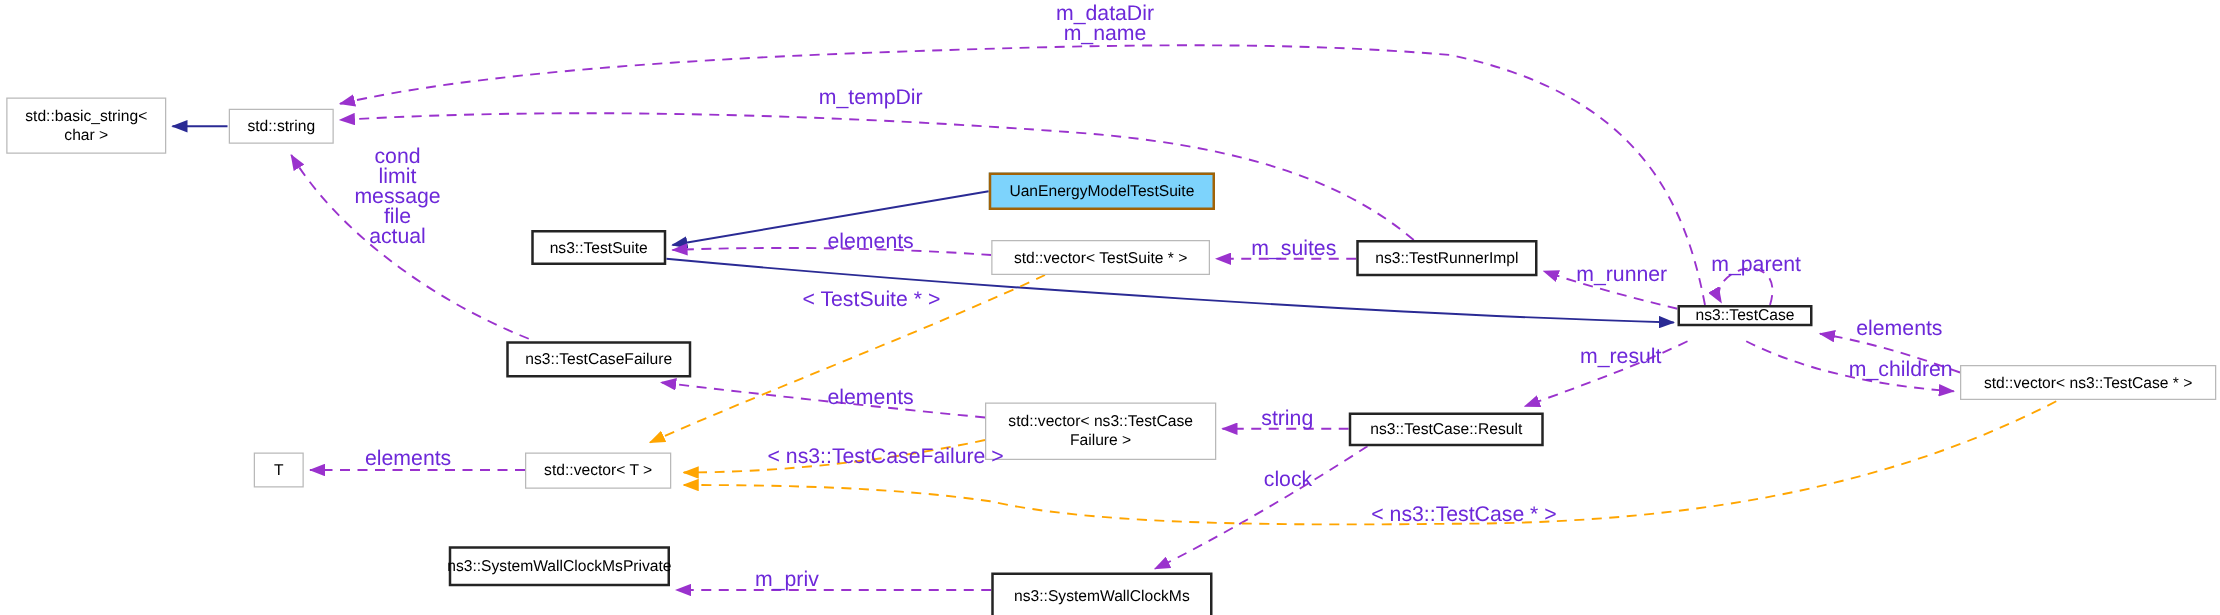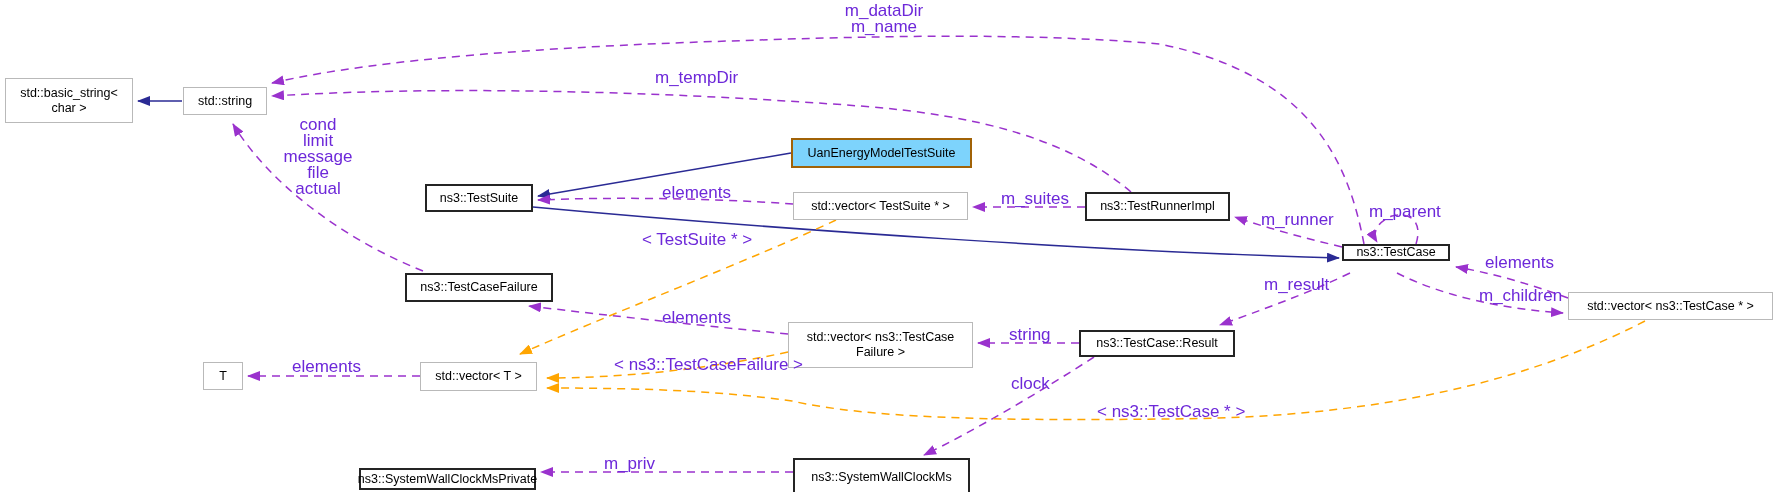--- a/index.html
+++ b/index.html
@@ -67,21 +67,21 @@
   <div class="node" style="left:793px;top:192px;width:175px;height:28px">std::vector&lt; TestSuite * &gt;</div>
   <div class="node doc" style="left:1085px;top:192px;width:145px;height:29px">ns3::TestRunnerImpl</div>
   <div class="node doc" style="left:1342px;top:244px;width:108px;height:17px">ns3::TestCase</div>
   <div class="node" style="left:1568px;top:292px;width:205px;height:28px">std::vector&lt; ns3::TestCase * &gt;</div>
   <div class="node doc" style="left:405px;top:273px;width:148px;height:29px">ns3::TestCaseFailure</div>
   <div class="node" style="left:788px;top:322px;width:185px;height:46px">std::vector&lt; ns3::TestCase
 Failure &gt;</div>
   <div class="node doc" style="left:1079px;top:330px;width:156px;height:27px">ns3::TestCase::Result</div>
   <div class="node" style="left:203px;top:362px;width:40px;height:28px">T</div>
   <div class="node" style="left:420px;top:362px;width:117px;height:29px">std::vector&lt; T &gt;</div>
-  <div class="node doc" style="left:359px;top:468px;width:177px;height:22px">ns3::SystemWallClockMsPrivate</div>
+  <div class="node doc" style="left:359px;top:437px;width:177px;height:32px">ns3::SystemWallClockMsPrivate</div>
   <div class="node doc" style="left:793px;top:458px;width:177px;height:39px">ns3::SystemWallClockMs</div>
 
   <div class="elabel center" style="left:829px;top:3px;width:110px">m_dataDir
 m_name</div>
   <div class="elabel" style="left:655px;top:70px">m_tempDir</div>
   <div class="elabel center" style="left:276px;top:117px;width:84px">cond
 limit
 message
 file
 actual</div>

